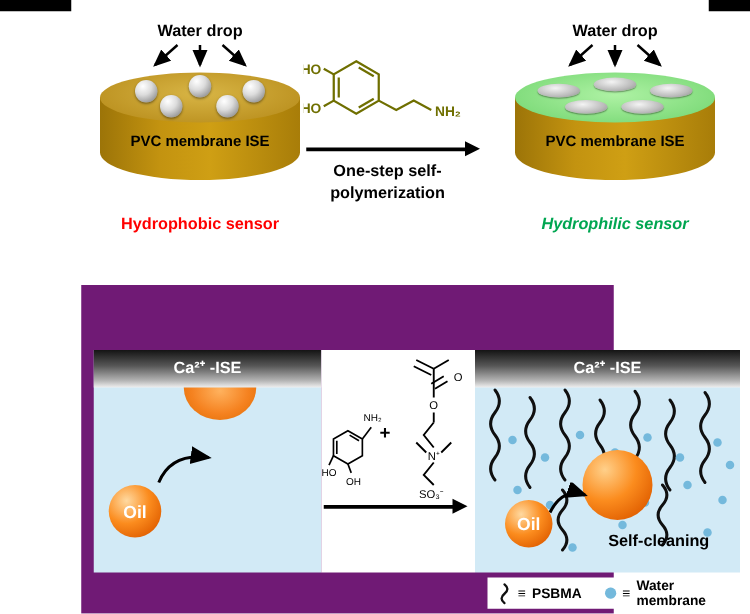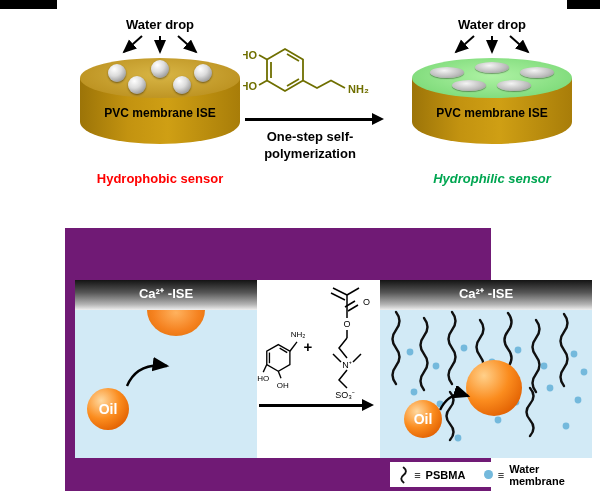--- a/index.html
+++ b/index.html
@@ -235,20 +235,21 @@
         <defs>
             <marker id="ca-r" markerWidth="8" markerHeight="8" refX="6" refY="3" orient="auto">
           <path d="M0,0 L7,3 L0,6 z" fill="#000"></path>
             </marker>
           </defs>
         <path d="M4,24 Q14,4 32,10" stroke="#000" stroke-width="2.4" fill="none" marker-end="url(#ca-r)"></path>
       </svg>
       <div class="oilball" style="left:24px;top:120px;width:38px;height:38px;">
         <span>Oil</span>
       </div>
+      <div class="lbl txt13" style="left:84px;top:146px;width:126px;">Self-cleaning</div>
     </div>
 
     <div class="legend">
       <svg width="12" height="18" viewBox="0 0 12 18">
         <path d="M6,1 q5,4 0,8 q-5,4 0,8" stroke="#101010" stroke-width="2" fill="none" stroke-linecap="round"></path>
       </svg>
       <span>≡</span>
       <span>PSBMA</span>
       <span class="waterdot"></span>
       <span>≡</span>

